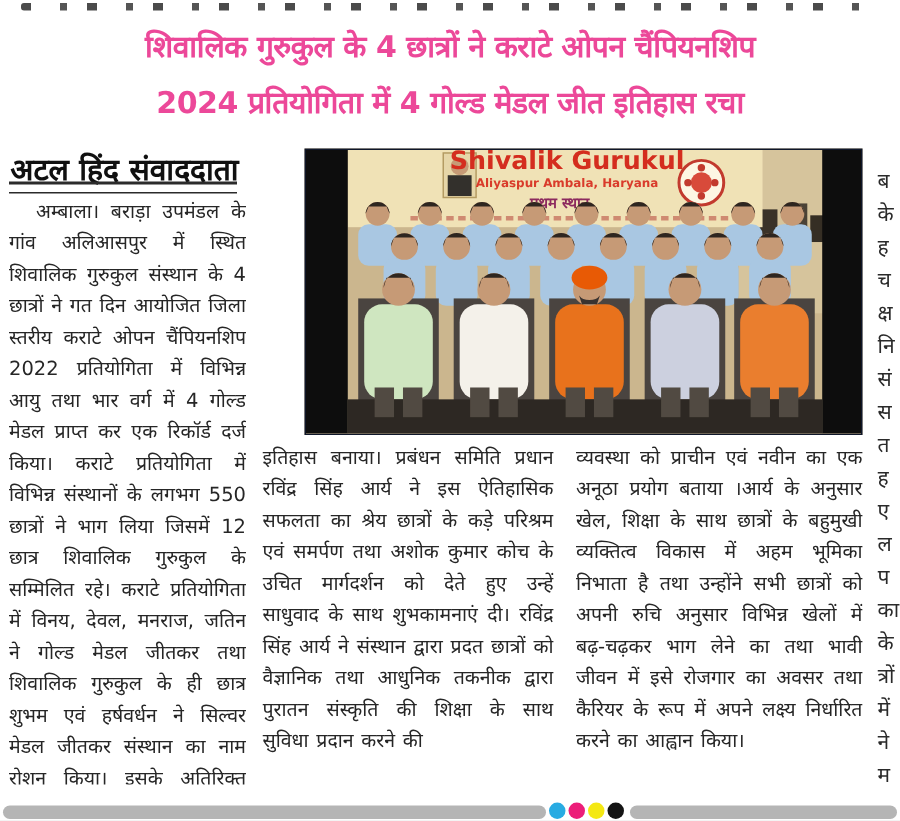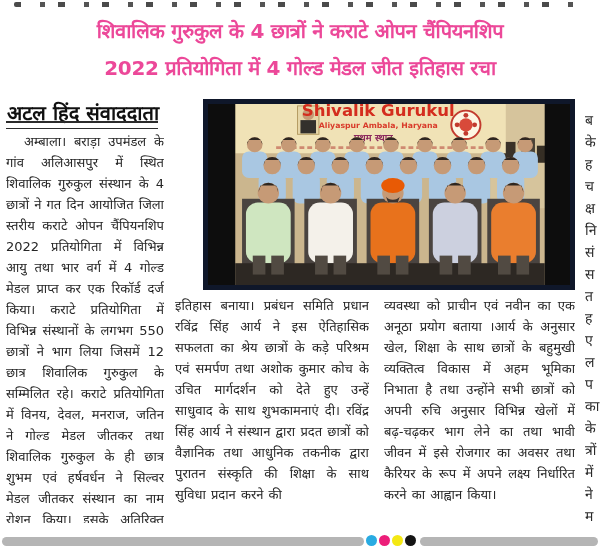--- a/index.html
+++ b/index.html
@@ -21,21 +21,21 @@
   }
   .byline{
     position:absolute;top:99px;left:7px;font-size:20px;font-weight:bold;color:#101010;
   }
   .byline-rule{
     position:absolute;top:121px;left:6px;width:152px;height:5px;
     border-top:2px solid #2b2b2b;border-bottom:1px solid #2b2b2b;
   }
   .photo-wrap{
     position:absolute;left:203px;top:99px;width:372px;height:191px;
-    border:5px solid #0f172a;box-sizing:border-box;background:#cbb68e;
+    border:1px solid #0f172a;box-sizing:border-box;background:#cbb68e;
   }
   .photo-wrap svg{display:block;width:100%;height:100%;}
   .col{
     position:absolute;font-size:13px;line-height:21px;text-align:justify;
     color:#262626;word-spacing:1px;
   }
   .col-1{left:6px;top:131px;width:158px;height:392px;overflow:hidden;text-indent:18px;}
   .col-2{left:175px;top:295px;width:194px;height:232px;overflow:hidden;}
   .col-3{left:384px;top:295px;width:191px;height:232px;overflow:hidden;}
   
@@ -52,21 +52,21 @@
 </style>
 </head>
 <body>
 
 <div class="page">
 
   <div class="top-fragments"></div>
 
   <div class="headline">
     <div>शिवालिक गुरुकुल के 4 छात्रों ने कराटे ओपन चैंपियनशिप</div>
-    <div>2022 प्रतियोगिता में 4 गोल्ड मेडल जीत इतिहास रचा</div>
+    <div>2024 प्रतियोगिता में 4 गोल्ड मेडल जीत इतिहास रचा</div>
   </div>
 
   <div class="byline">अटल हिंद संवाददाता</div>
   <div class="byline-rule"></div>
 
   <div class="photo-wrap">
     <svg viewBox="0 0 372 191" preserveAspectRatio="none">
 
       <rect x="0" y="0" width="372" height="191" fill="#cbb68e"></rect>
       <rect x="290" y="0" width="60" height="110" fill="#d6c49c"></rect>

